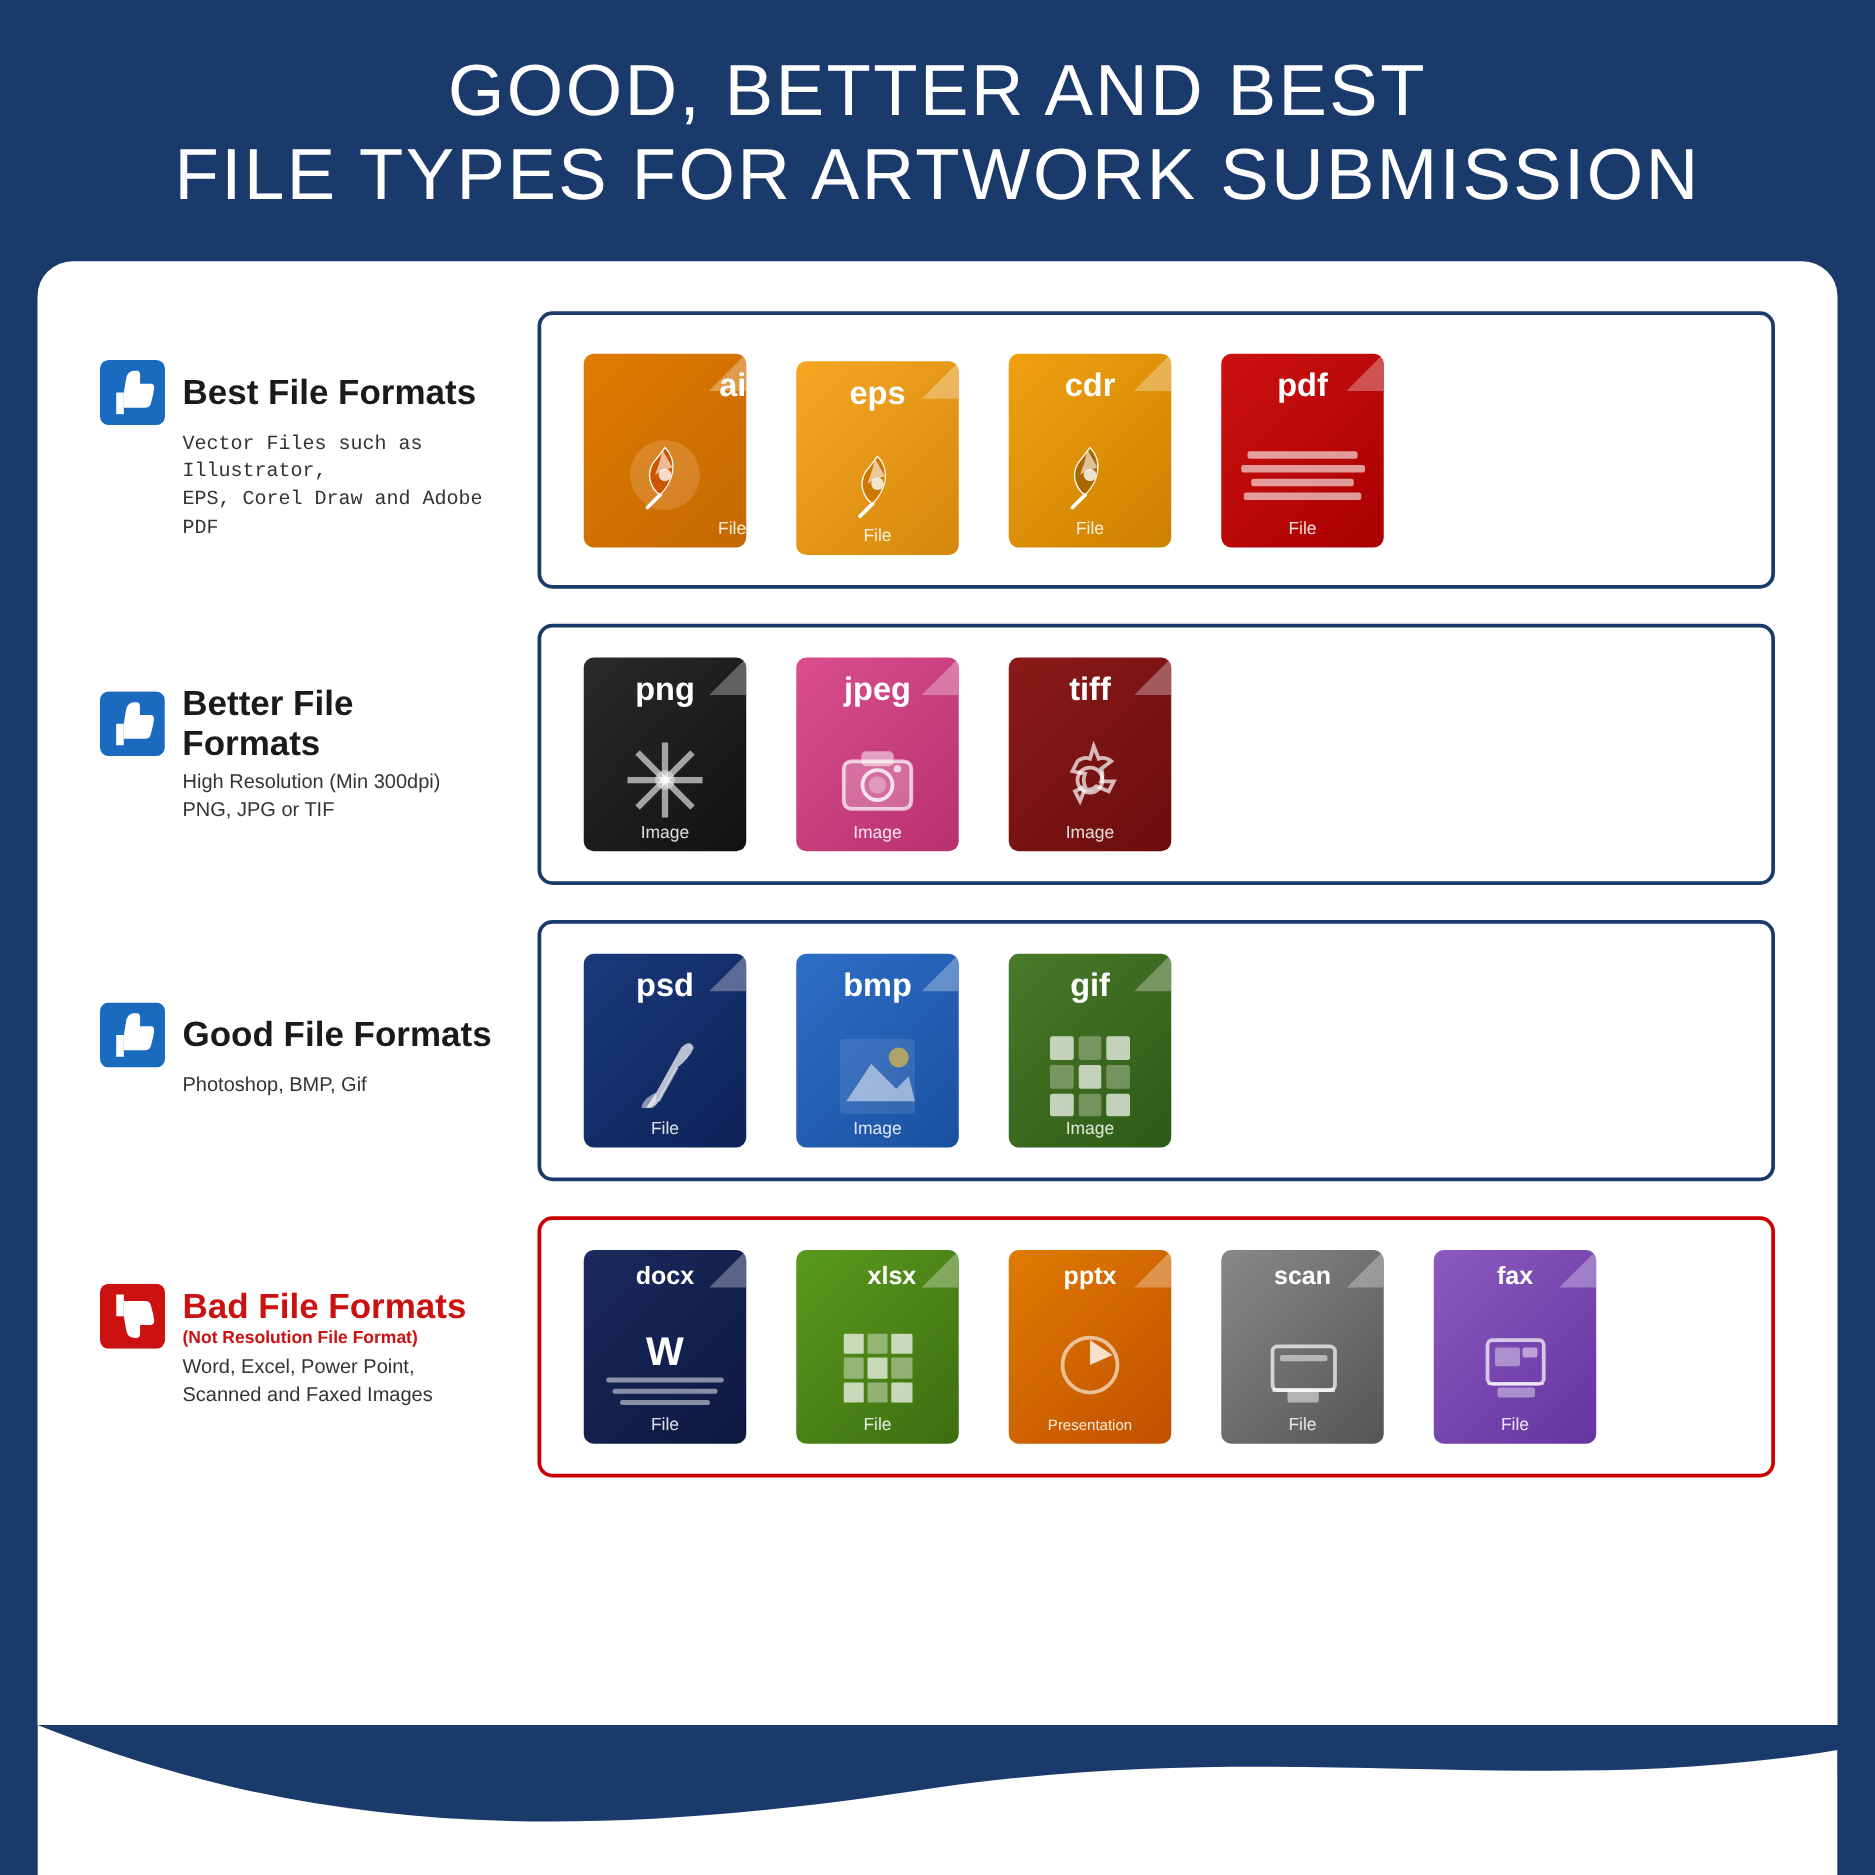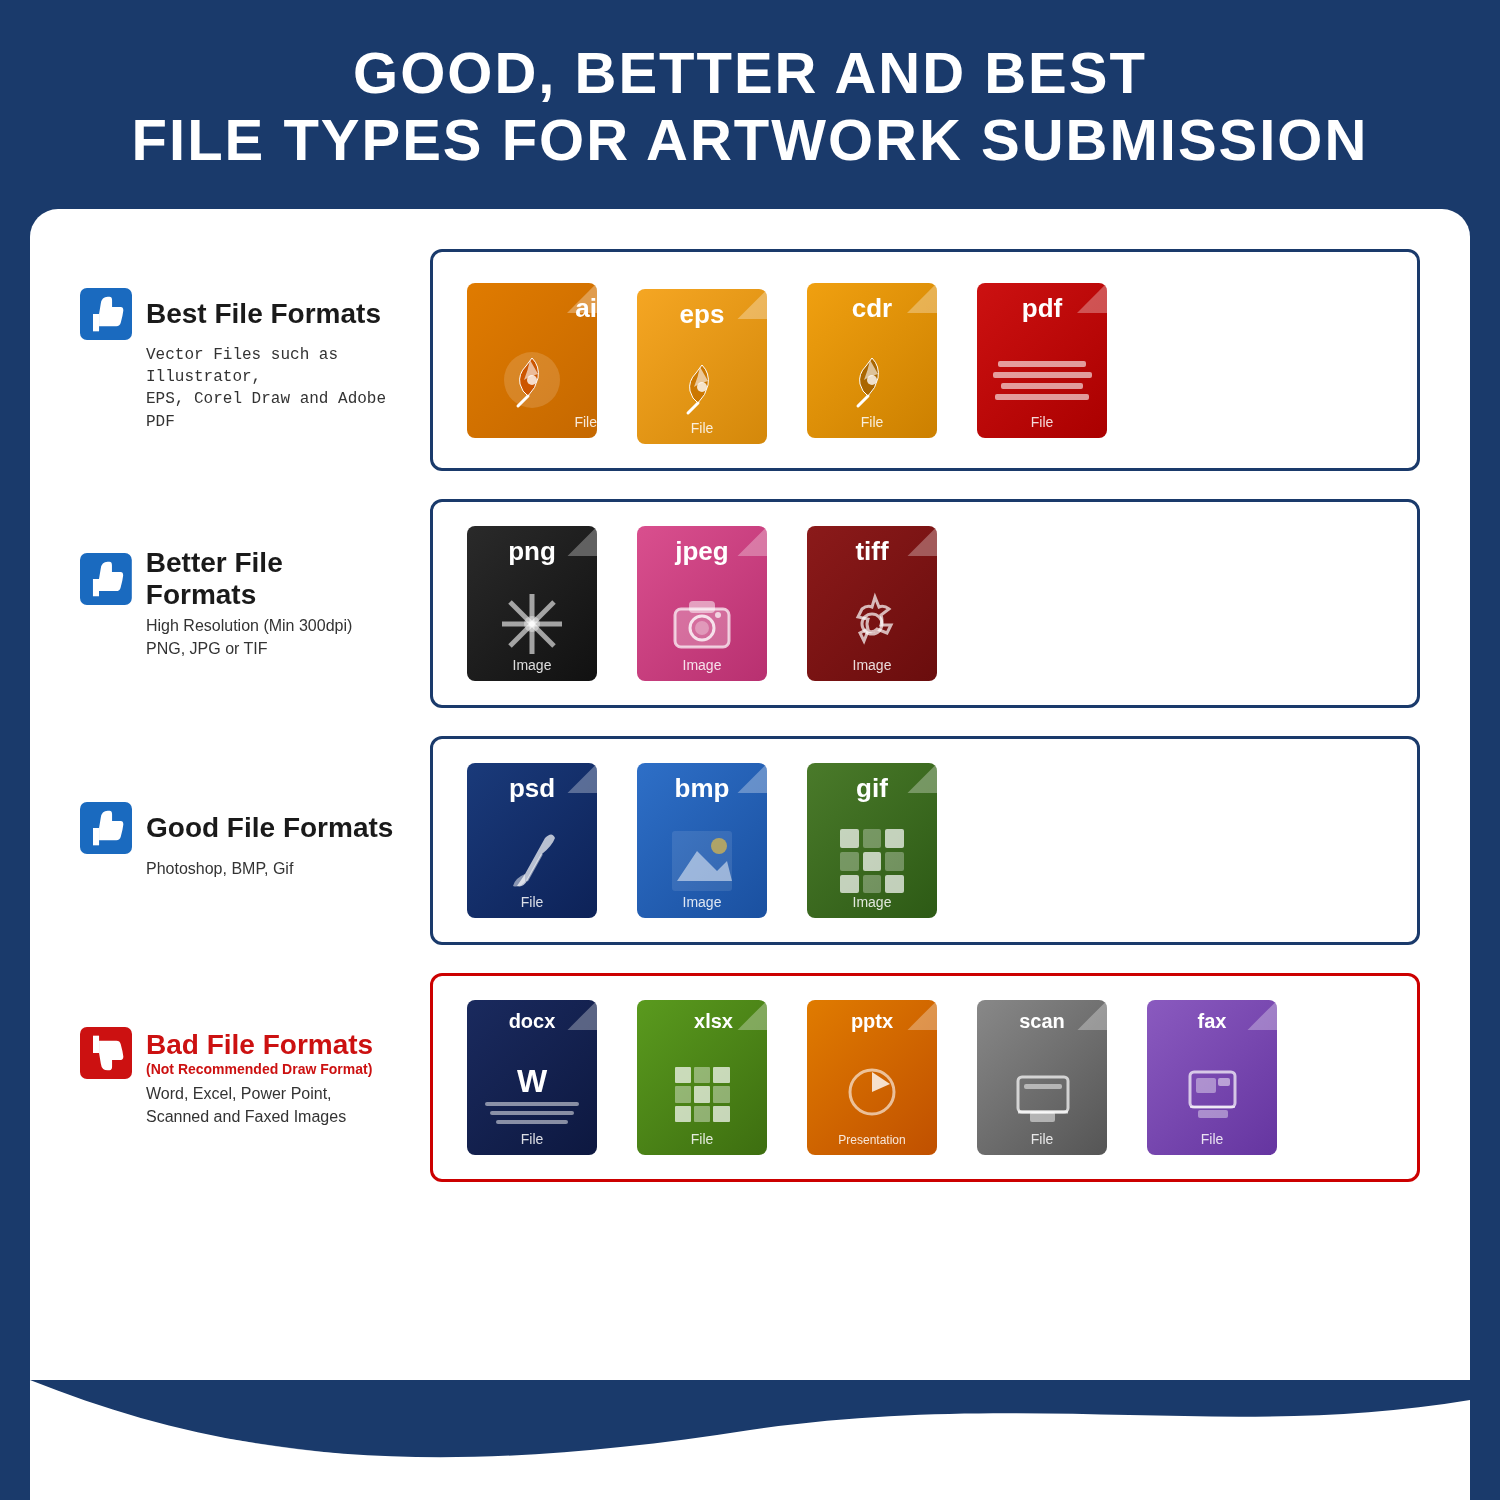--- a/index.html
+++ b/index.html
@@ -25,21 +25,21 @@
     
     .header {
       width: 100%;
       padding: 40px 60px 20px;
       text-align: center;
       z-index: 2;
     }
     .header h1 {
       color: white;
       font-size: 58px;
-      font-weight: 700;
+      font-weight: 400;
       line-height: 1.15;
       text-transform: uppercase;
       letter-spacing: 2px;
     }
 
     
     .format-row {
       display: flex;
       align-items: center;
       margin-bottom: 28px;
@@ -389,21 +389,21 @@
       <div class="label-section">
         <div class="label-header">
 
           <svg class="thumbs-down-svg" viewBox="0 0 60 60" xmlns="http://www.w3.org/2000/svg">
             <rect width="60" height="60" rx="8" fill="#cc1111"></rect>
             <path d="M15 10 L15 30 L22 30 L22 10 Z" fill="white"></path>
             <path d="M22 30 L24 42 Q25 50 32 50 L34 50 Q37 50 37 46 L37 38 L47 38 Q50 38 50 34 L49 28 L47 20 Q46 16 42 16 L22 16 Z" fill="white"></path>
           </svg>
           <div>
             <div class="label-title" style="color:#cc1111;">Bad File Formats</div>
-            <div style="font-size:14px;color:#cc1111;font-weight:700;">(Not Recommended Draw Format)</div>
+            <div style="font-size:14px;color:#cc1111;font-weight:700;">(Not Resolution File Format)</div>
           </div>
         </div>
         <p class="label-desc" style="white-space:pre-line;">Word, Excel, Power Point,
 Scanned and Faxed Images</p>
       </div>
 
       <div class="files-box red-border">
 
         <div class="file-icon">
           <div class="file-shape" style="background:linear-gradient(135deg, #1a2a5e, #0d1840);">

